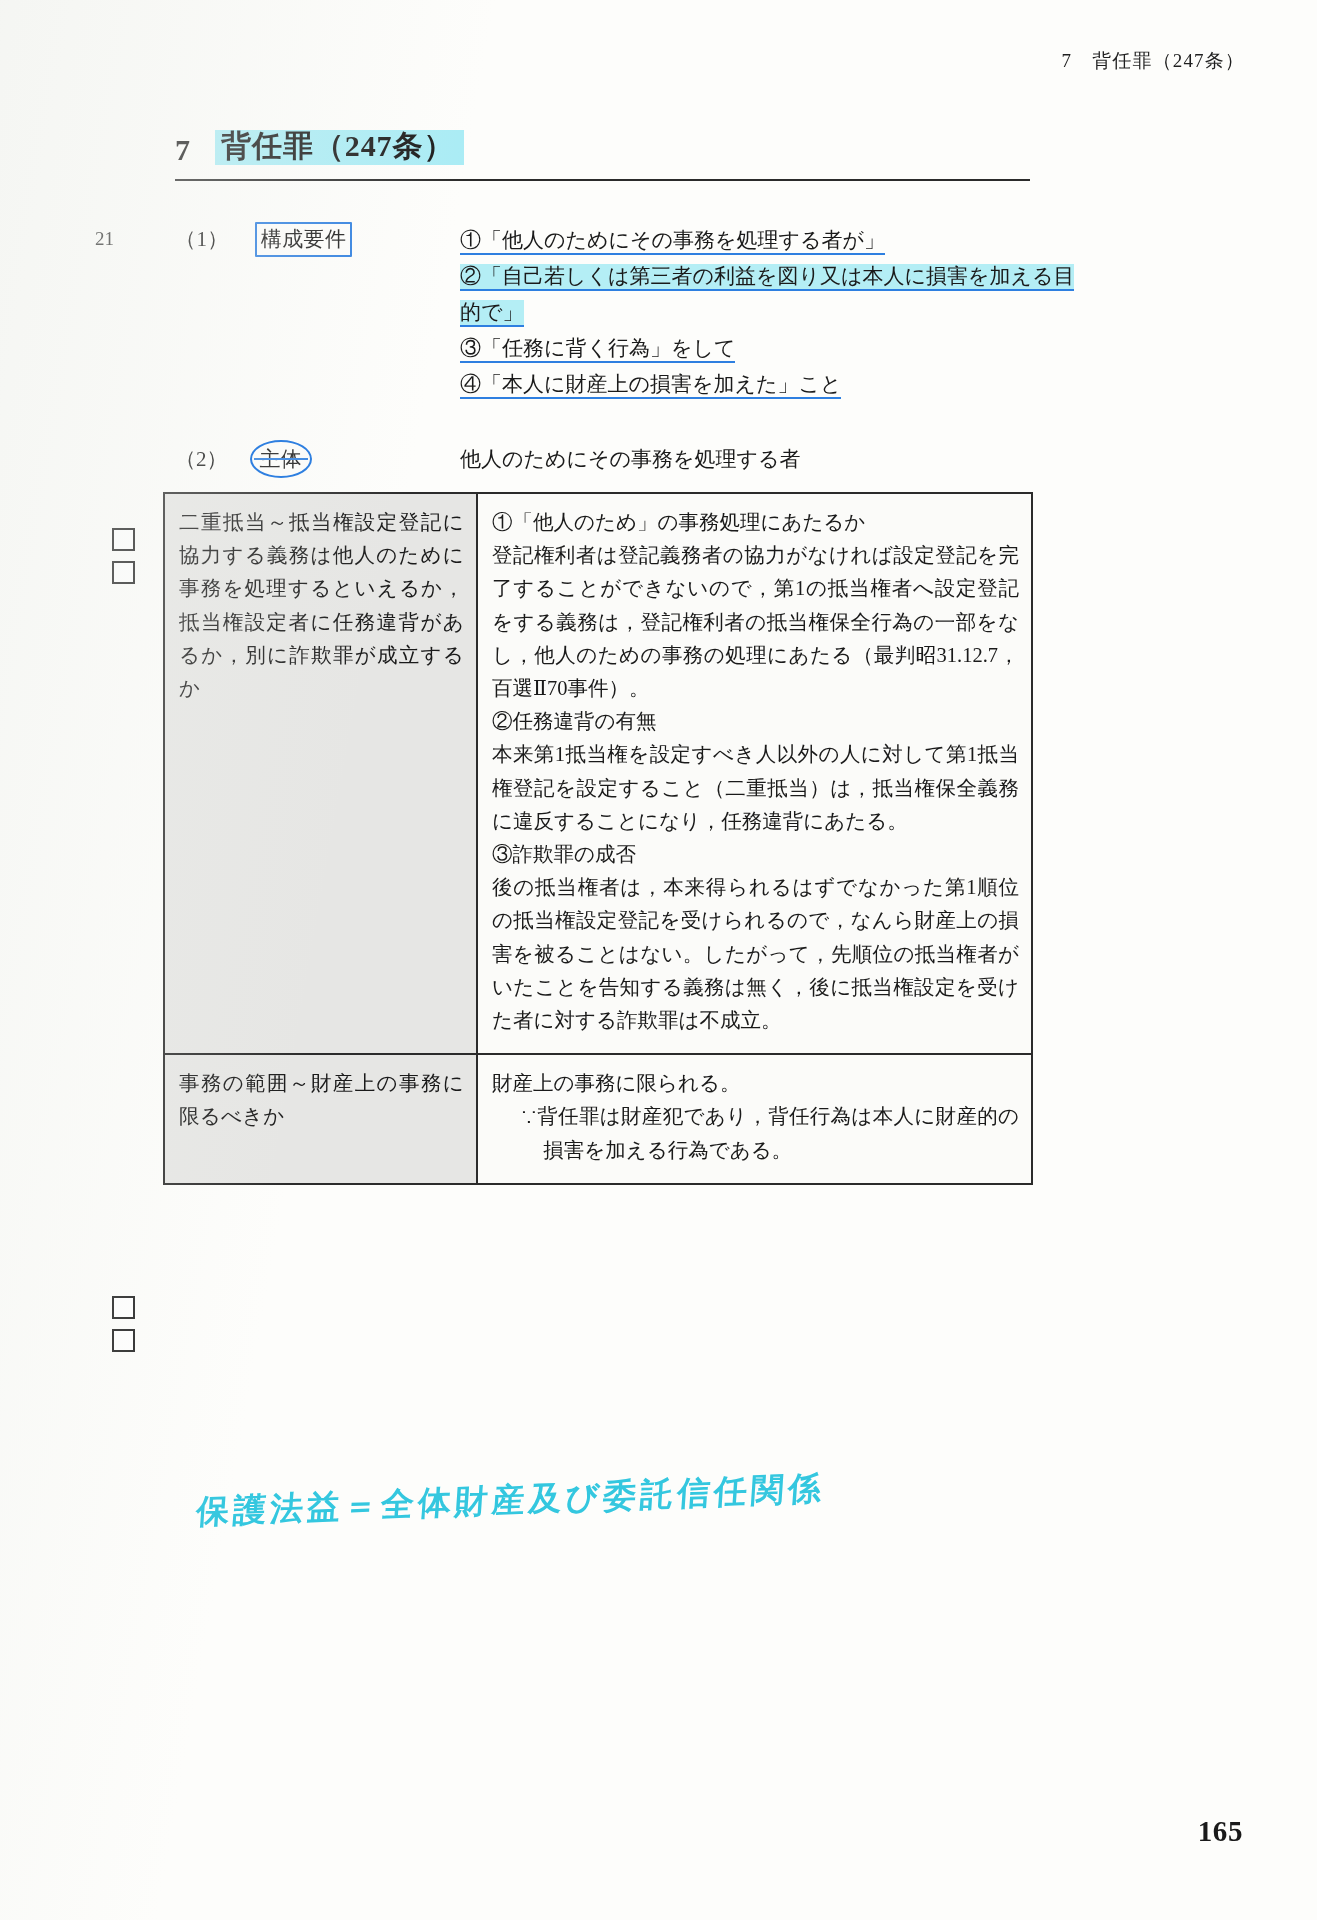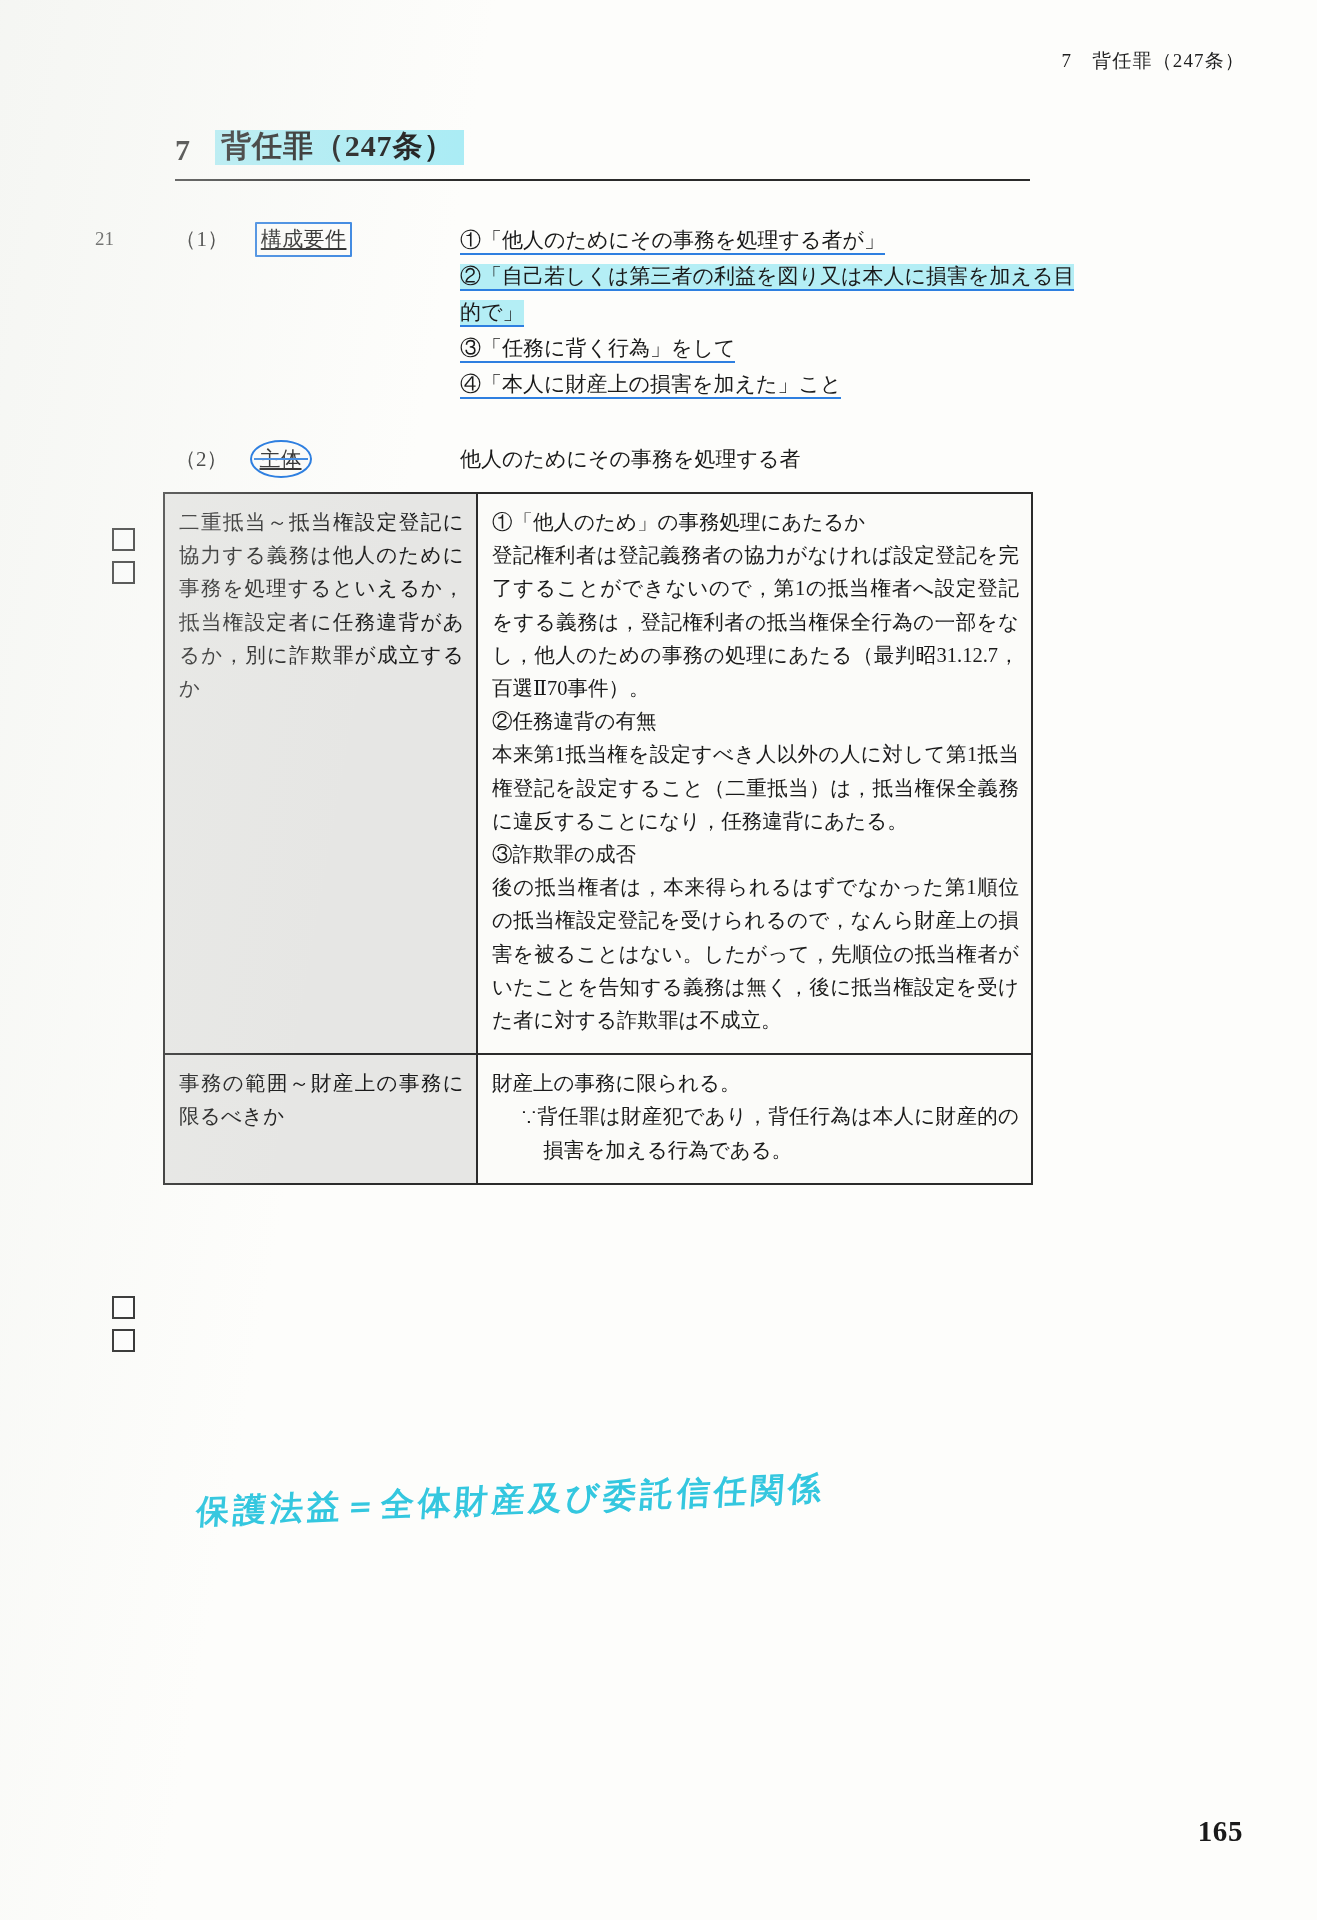--- a/index.html
+++ b/index.html
@@ -87,21 +87,20 @@
   .sec-label {
     position: absolute;
     left: 175px;
     font-size: 21px;
     letter-spacing: 0.02em;
   }
   .sec-term {
     margin-left: 26px;
     position: relative;
     display: inline-block;
-    text-decoration: underline;
   }
   
   .boxed {
     border: 2px solid #2e7fe0;
     padding: 1px 4px 2px 4px;
     border-radius: 1px;
   }
   .boxed::before {
     content: "";
     position: absolute;

